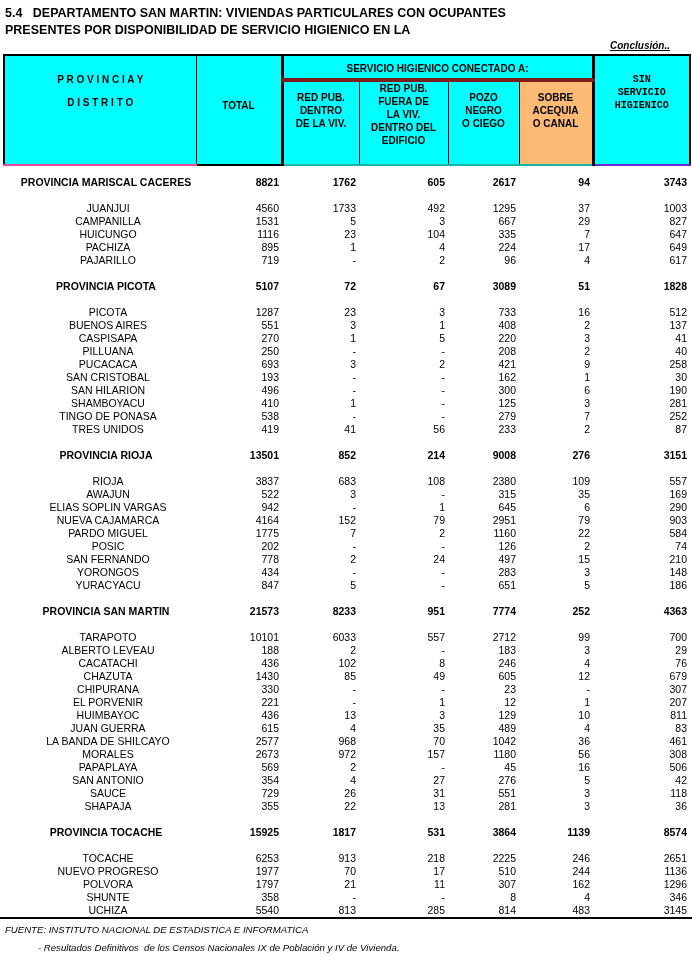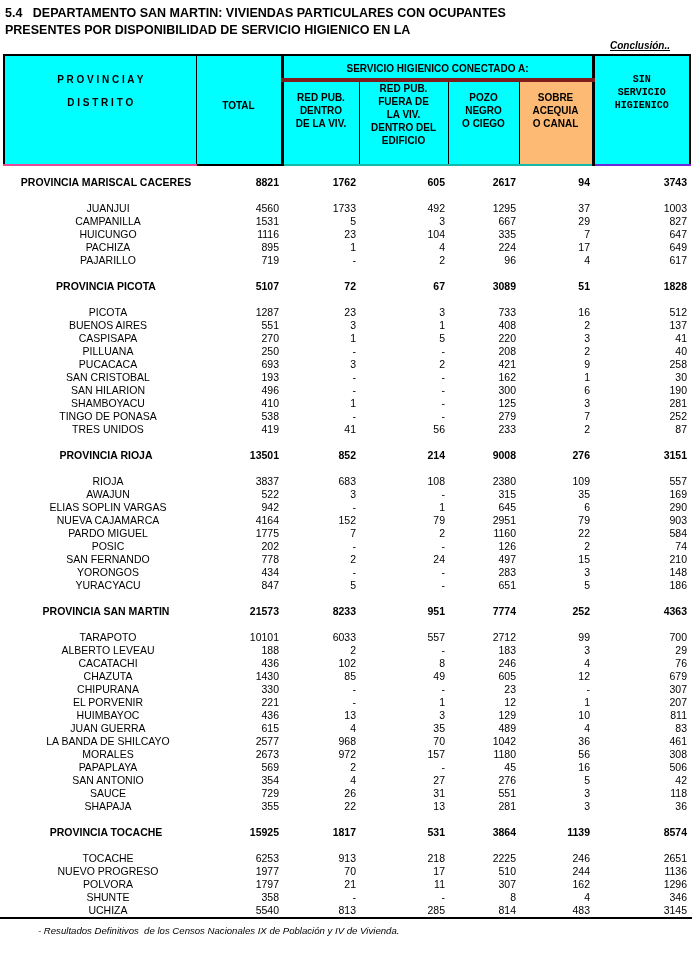--- a/index.html
+++ b/index.html
@@ -566,16 +566,17 @@
           <td class="num">814</td>
           <td class="num">483</td>
           <td class="num">3145</td>
         </tr>
       </tbody>
   </table>
 
   <div class="bottom-rule"></div>
 
   <div class="footer">
+    <div class="src">FUENTE: INSTITUTO NACIONAL DE ESTADISTICA E INFORMATICA</div>
     <div class="note">- Resultados Definitivos  de los Censos Nacionales IX de Población y IV de Vivienda.</div>
   </div>
 
 </div>
 
 </body></html>

